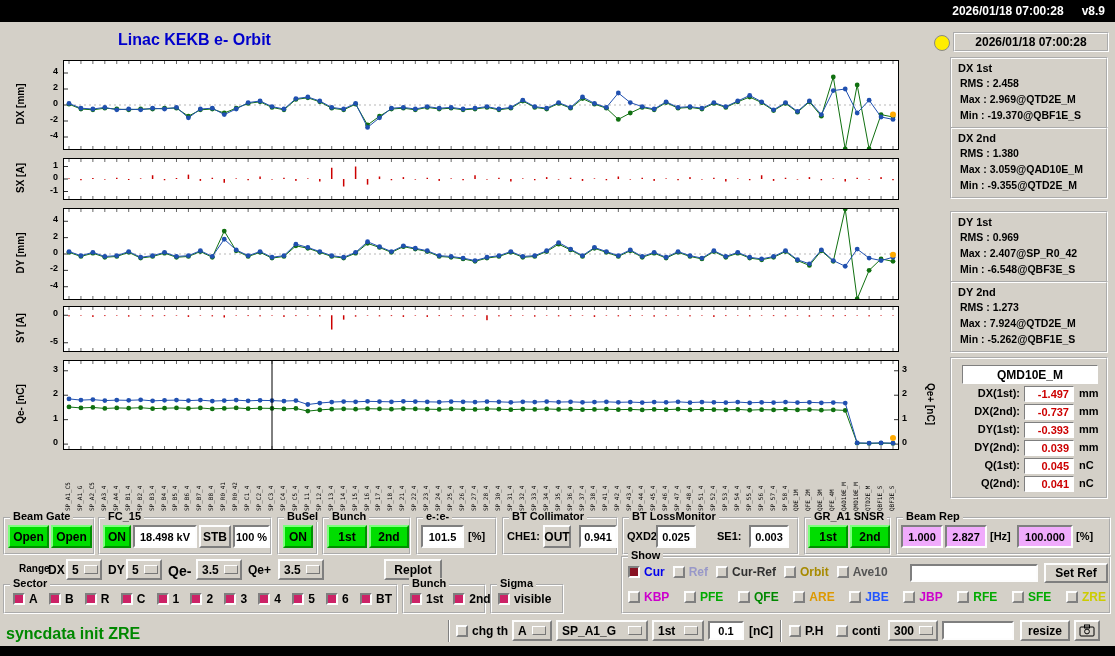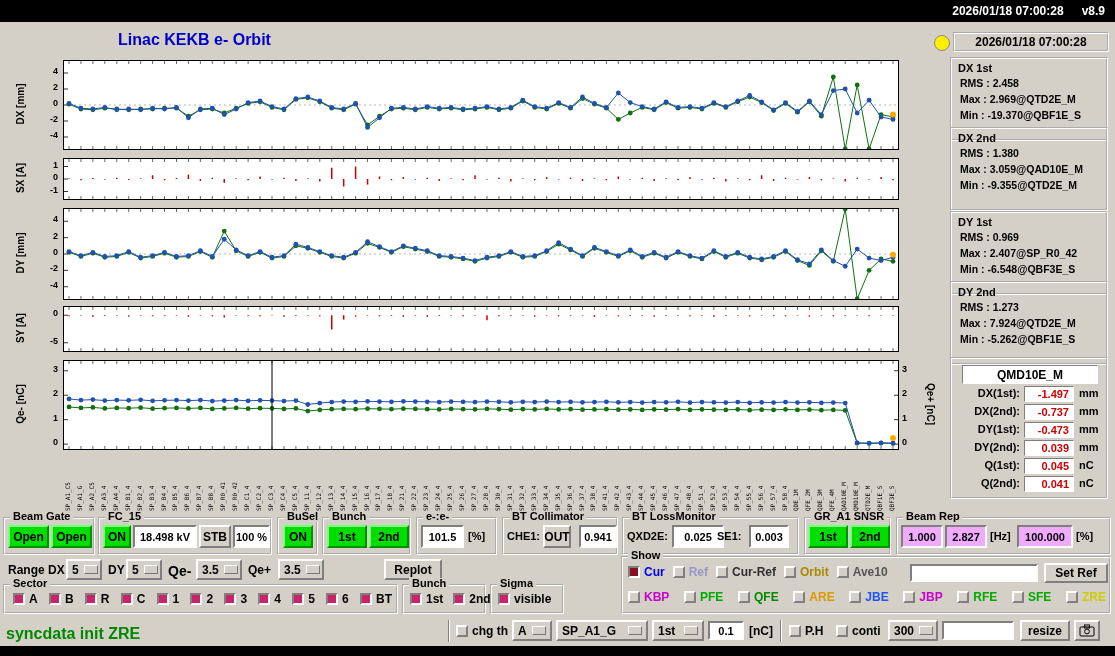--- a/index.html
+++ b/index.html
@@ -15,21 +15,21 @@
   .ticklabel{position:absolute;width:22px;font-size:9px;font-weight:bold;text-align:right;}
   .ticklabelr{position:absolute;width:18px;font-size:9px;font-weight:bold;text-align:left;}
   .ylab{position:absolute;font-size:10px;font-weight:bold;white-space:nowrap;transform:translate(-50%,-50%) rotate(-90deg);}
   .ylab.right{transform:translate(-50%,-50%) rotate(90deg);}
   .xlabels{position:absolute;left:63px;top:450px;width:836px;height:62px;overflow:hidden;}
   .xlab{position:absolute;top:1px;writing-mode:vertical-rl;transform:rotate(180deg);font-size:6px;line-height:1.1;
         font-family:"DejaVu Sans Mono",monospace;height:60px;}
   .led{position:absolute;left:934px;top:35px;width:14px;height:14px;border-radius:50%;background:#ffee00;border:1px solid #888;}
   .timebox{position:absolute;left:953px;top:32px;width:156px;height:20px;border:2px groove #fff;
            display:flex;align-items:center;justify-content:center;font-size:12px;font-weight:bold;box-sizing:border-box;}
-  .statbox{position:absolute;left:950px;width:158px;height:84px;border:2px groove #fff;box-sizing:border-box;}
+  .statbox{position:absolute;left:950px;width:158px;height:72px;border:2px groove #fff;box-sizing:border-box;}
   .sname{position:absolute;left:6px;top:3px;font-size:11px;font-weight:bold;}
   .sline{position:absolute;left:8px;font-size:10.5px;font-weight:bold;white-space:nowrap;}
   .monitorbox{position:absolute;left:950px;top:357px;width:158px;height:142px;border:2px groove #fff;box-sizing:border-box;}
   .mtitle{position:absolute;left:10px;top:6px;width:134px;height:17px;background:#fff;
           border-top:1px solid #7f7f7f;border-left:1px solid #7f7f7f;border-bottom:1px solid #fff;border-right:1px solid #fff;
           display:flex;align-items:center;justify-content:center;font-size:12px;font-weight:bold;}
   .mlabel{position:absolute;width:66px;text-align:right;font-size:11px;font-weight:bold;}
   .mval{position:absolute;width:50px;height:16px;background:#fff;color:#cc0000;
         border-top:1px solid #7f7f7f;border-left:1px solid #7f7f7f;border-bottom:1px solid #fff;border-right:1px solid #fff;
         font-size:11px;font-weight:bold;display:flex;align-items:center;justify-content:flex-end;padding-right:4px;box-sizing:border-box;}
@@ -1490,21 +1490,21 @@
 
   <div class="monitorbox">
     <div class="mtitle">QMD10E_M</div>
     <div class="mlabel" style="left:2px;top:28px">DX(1st):</div>
     <div class="mval" style="left:72px;top:27px">-1.497</div>
     <div class="munit" style="left:127px;top:28px">mm</div>
     <div class="mlabel" style="left:2px;top:46px">DX(2nd):</div>
     <div class="mval" style="left:72px;top:45px">-0.737</div>
     <div class="munit" style="left:127px;top:46px">mm</div>
     <div class="mlabel" style="left:2px;top:64px">DY(1st):</div>
-    <div class="mval" style="left:72px;top:63px">-0.473</div>
+    <div class="mval" style="left:72px;top:63px">-0.393</div>
     <div class="munit" style="left:127px;top:64px">mm</div>
     <div class="mlabel" style="left:2px;top:82px">DY(2nd):</div>
     <div class="mval" style="left:72px;top:81px">0.039</div>
     <div class="munit" style="left:127px;top:82px">mm</div>
     <div class="mlabel" style="left:2px;top:100px">Q(1st):</div>
     <div class="mval" style="left:72px;top:99px">0.045</div>
     <div class="munit" style="left:127px;top:100px">nC</div>
     <div class="mlabel" style="left:2px;top:118px">Q(2nd):</div>
     <div class="mval" style="left:72px;top:117px">0.041</div>
     <div class="munit" style="left:127px;top:118px">nC</div>
@@ -1544,41 +1544,41 @@
   <div class="gbox" style="left:502px;top:517px;width:116px;height:38px">
     <span class="glabel">BT Collimator</span>
     <div class="plabel" style="left:3px;top:11px">CHE1:</div>
     <div class="gbtn raised" style="left:39px;top:6px;width:28px">OUT</div>
     <div class="wfield" style="left:75px;top:6px;width:38px">0.941</div>
   </div>
 
   <div class="gbox" style="left:622px;top:517px;width:177px;height:38px">
     <span class="glabel">BT LossMonitor</span>
     <div class="plabel" style="left:3px;top:11px">QXD2E:</div>
-    <div class="wfield" style="left:48px;top:6px;width:52px">0.025</div>
+    <div class="wfield" style="left:32px;top:6px;width:40px">0.025</div>
     <div class="plabel" style="left:93px;top:11px">SE1:</div>
     <div class="wfield" style="left:125px;top:6px;width:40px">0.003</div>
   </div>
 
   <div class="gbox" style="left:804px;top:517px;width:87px;height:38px">
     <span class="glabel">GR_A1 SNSR</span>
     <div class="gbtn green" style="left:2px;top:6px;width:40px">1st</div>
     <div class="gbtn green" style="left:44px;top:6px;width:40px">2nd</div>
   </div>
 
   <div class="gbox" style="left:896px;top:517px;width:215px;height:38px">
     <span class="glabel">Beam Rep</span>
     <div class="wfield pink" style="left:3px;top:6px;width:42px">1.000</div>
     <div class="wfield pink" style="left:47px;top:6px;width:42px">2.827</div>
     <div class="plabel" style="left:92px;top:11px">[Hz]</div>
     <div class="wfield pink" style="left:119px;top:6px;width:56px">100.000</div>
     <div class="plabel" style="left:178px;top:11px">[%]</div>
   </div>
 
-  <div class="plabel" style="left:8px;top:563px;font-size:12px">Range</div>
+  <div class="plabel" style="left:19px;top:563px;font-size:10px">Range</div>
   <div class="plabel" style="left:48px;top:563px;font-size:12px">DX</div>
   <div class="opt" style="left:66px;top:559px;width:36px">
     <span>5</span>
       <span class="ind"></span>
   </div>
   <div class="plabel" style="left:108px;top:563px;font-size:12px">DY</div>
   <div class="opt" style="left:126px;top:559px;width:36px">
     <span>5</span>
       <span class="ind"></span>
   </div>

